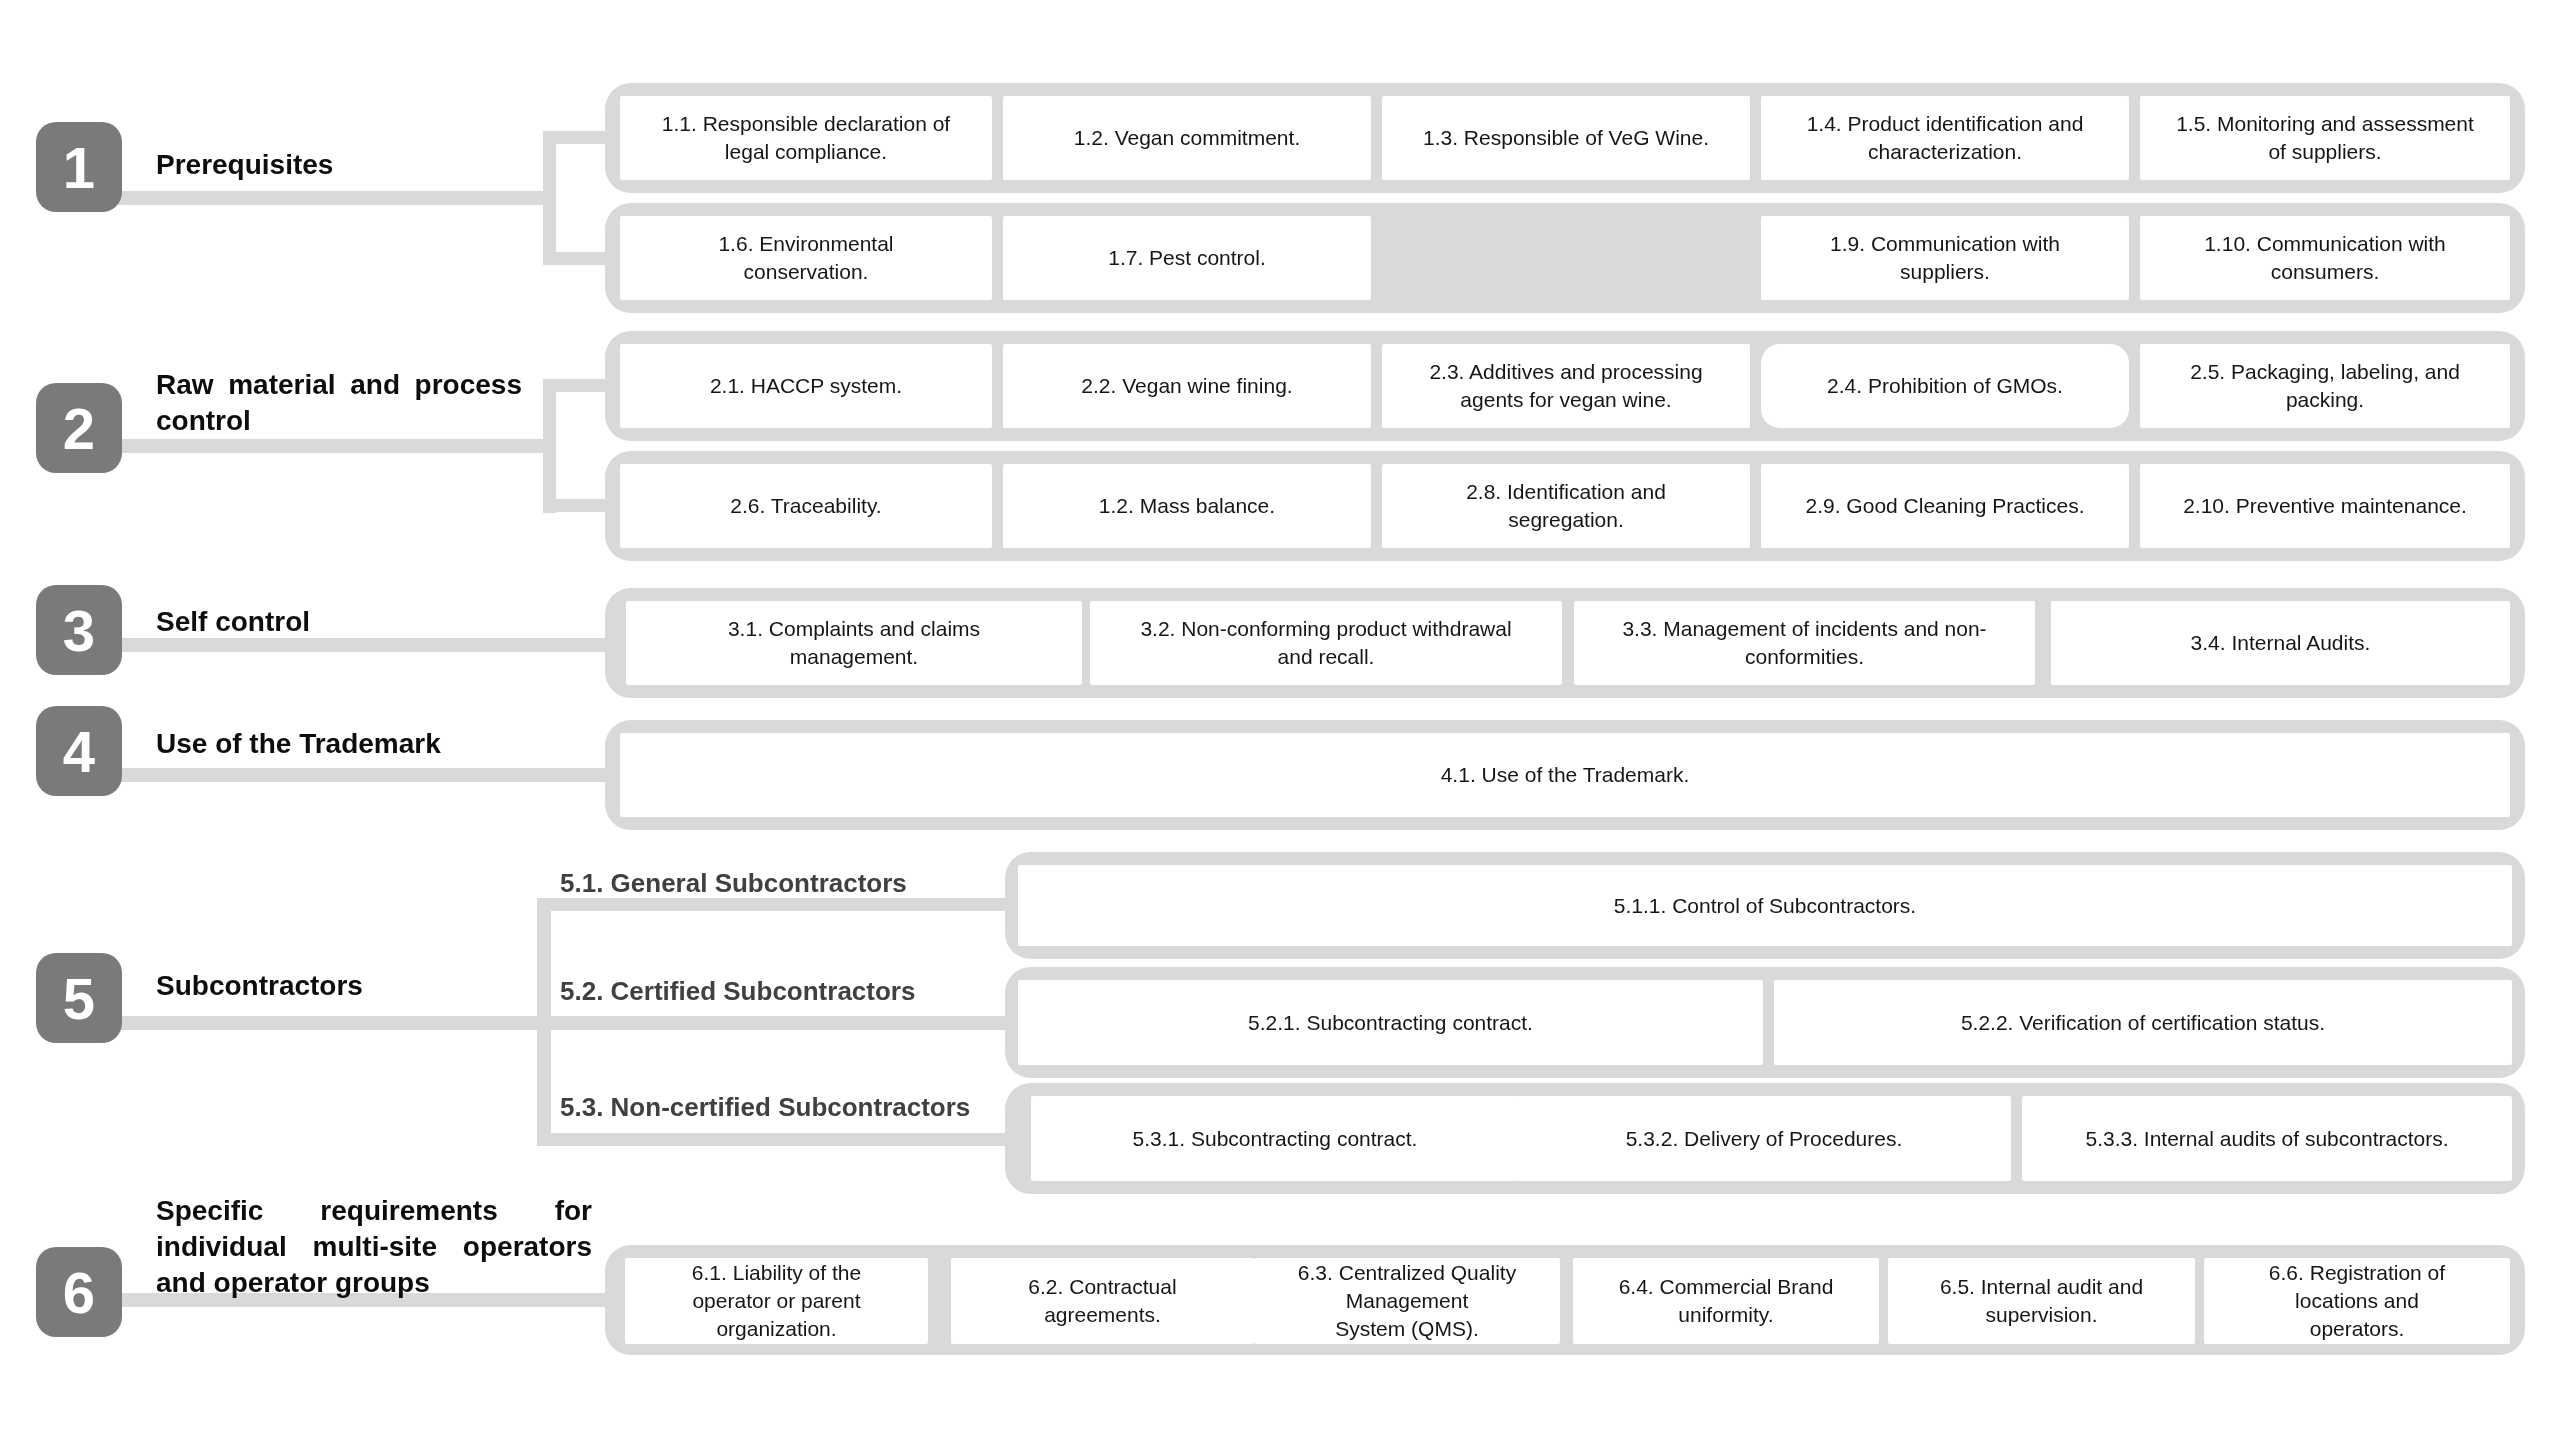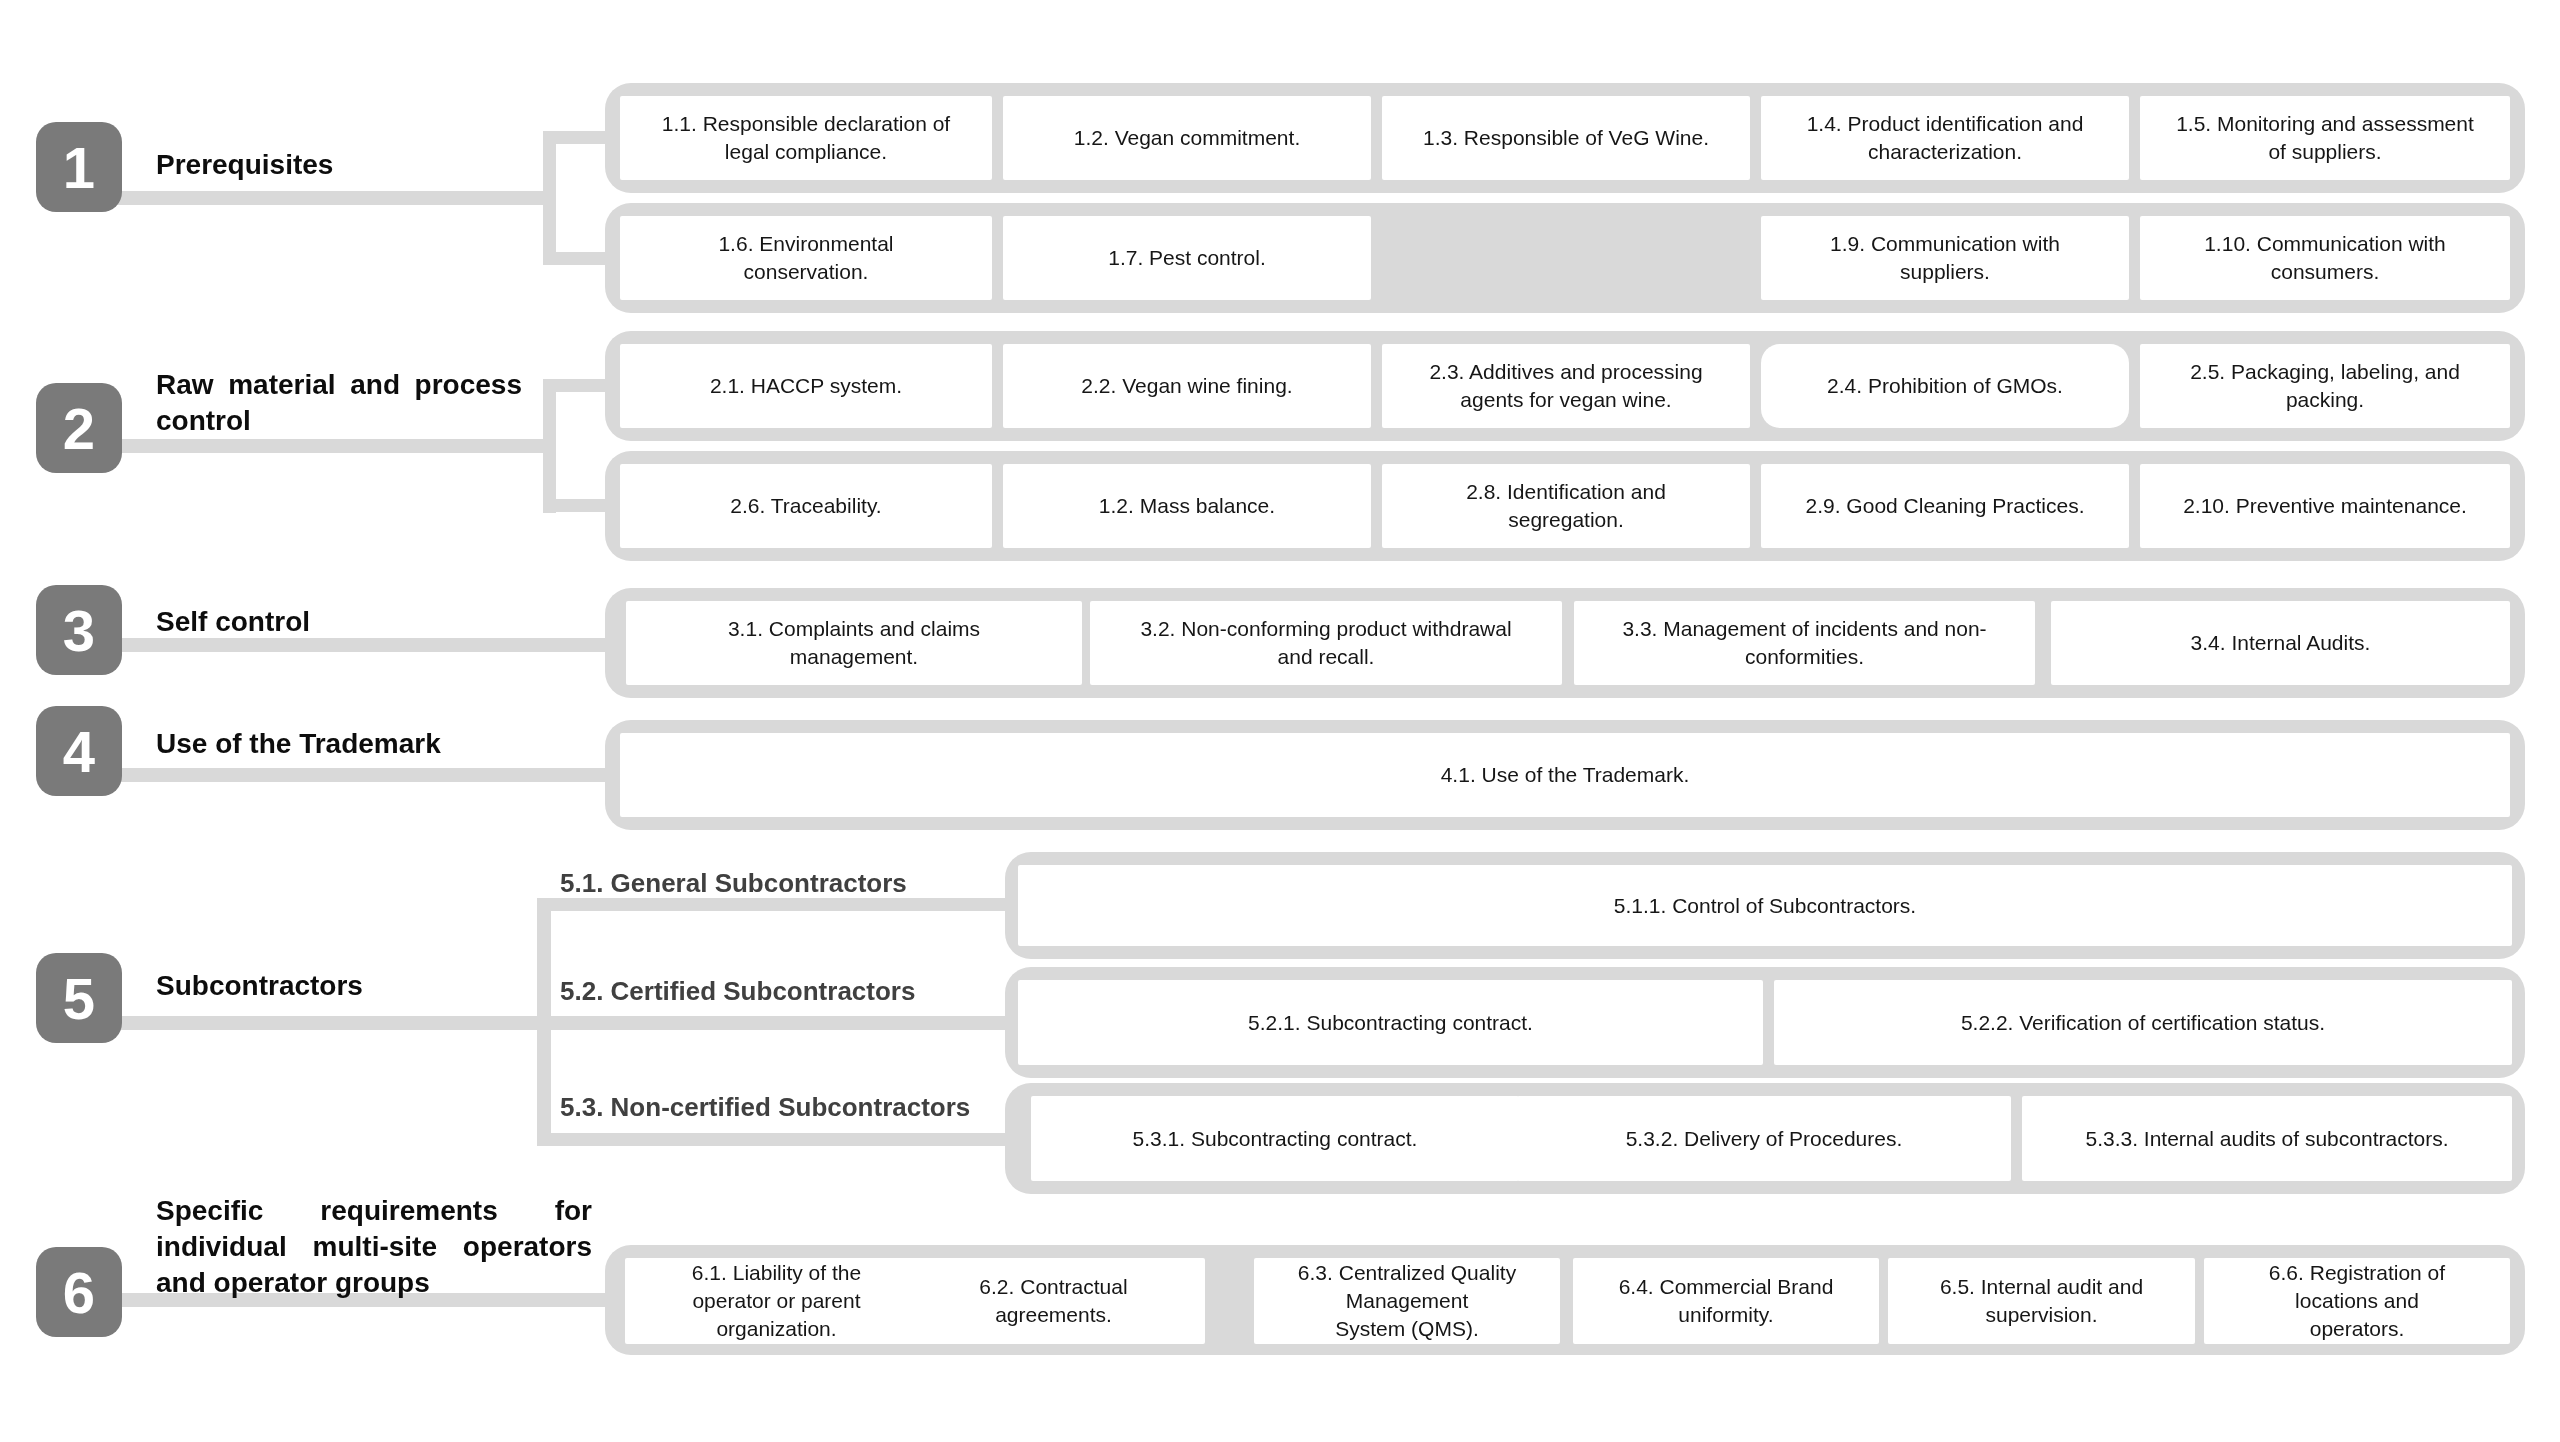--- a/index.html
+++ b/index.html
@@ -178,21 +178,21 @@
   <div class="box" style="left:1018px; top:865px; width:1494px; height:81px;">5.1.1. Control of Subcontractors.</div>
   <div class="box" style="left:1018px; top:980px; width:745px; height:85px;">5.2.1. Subcontracting contract.</div>
   <div class="box" style="left:1774px; top:980px; width:738px; height:85px;">5.2.2. Verification of certification status.</div>
   <div class="box" style="left:1018px; top:1096px; width:488px; height:85px;margin-left:13px;">5.3.1. Subcontracting contract.</div>
   <div class="box" style="left:1517px; top:1096px; width:494px; height:85px;">5.3.2. Delivery of Procedures.</div>
   <div class="box" style="left:2022px; top:1096px; width:490px; height:85px;">5.3.3. Internal audits of subcontractors.</div>
 
   <div class="box" style="left:625px;  top:1258px; width:303px; height:86px;">6.1. Liability of the
 operator or parent
 organization.</div>
-  <div class="box" style="left:902px;  top:1258px; width:303px; height:86px;">6.2. Contractual
+  <div class="box" style="left:951px;  top:1258px; width:303px; height:86px;">6.2. Contractual
 agreements.</div>
   <div class="box" style="left:1254px; top:1258px; width:306px; height:86px;">6.3. Centralized Quality
 Management
 System (QMS).</div>
   <div class="box" style="left:1573px; top:1258px; width:306px; height:86px;">6.4. Commercial Brand
 uniformity.</div>
   <div class="box" style="left:1888px; top:1258px; width:307px; height:86px;">6.5. Internal audit and
 supervision.</div>
   <div class="box" style="left:2204px; top:1258px; width:306px; height:86px;">6.6. Registration of
 locations and

